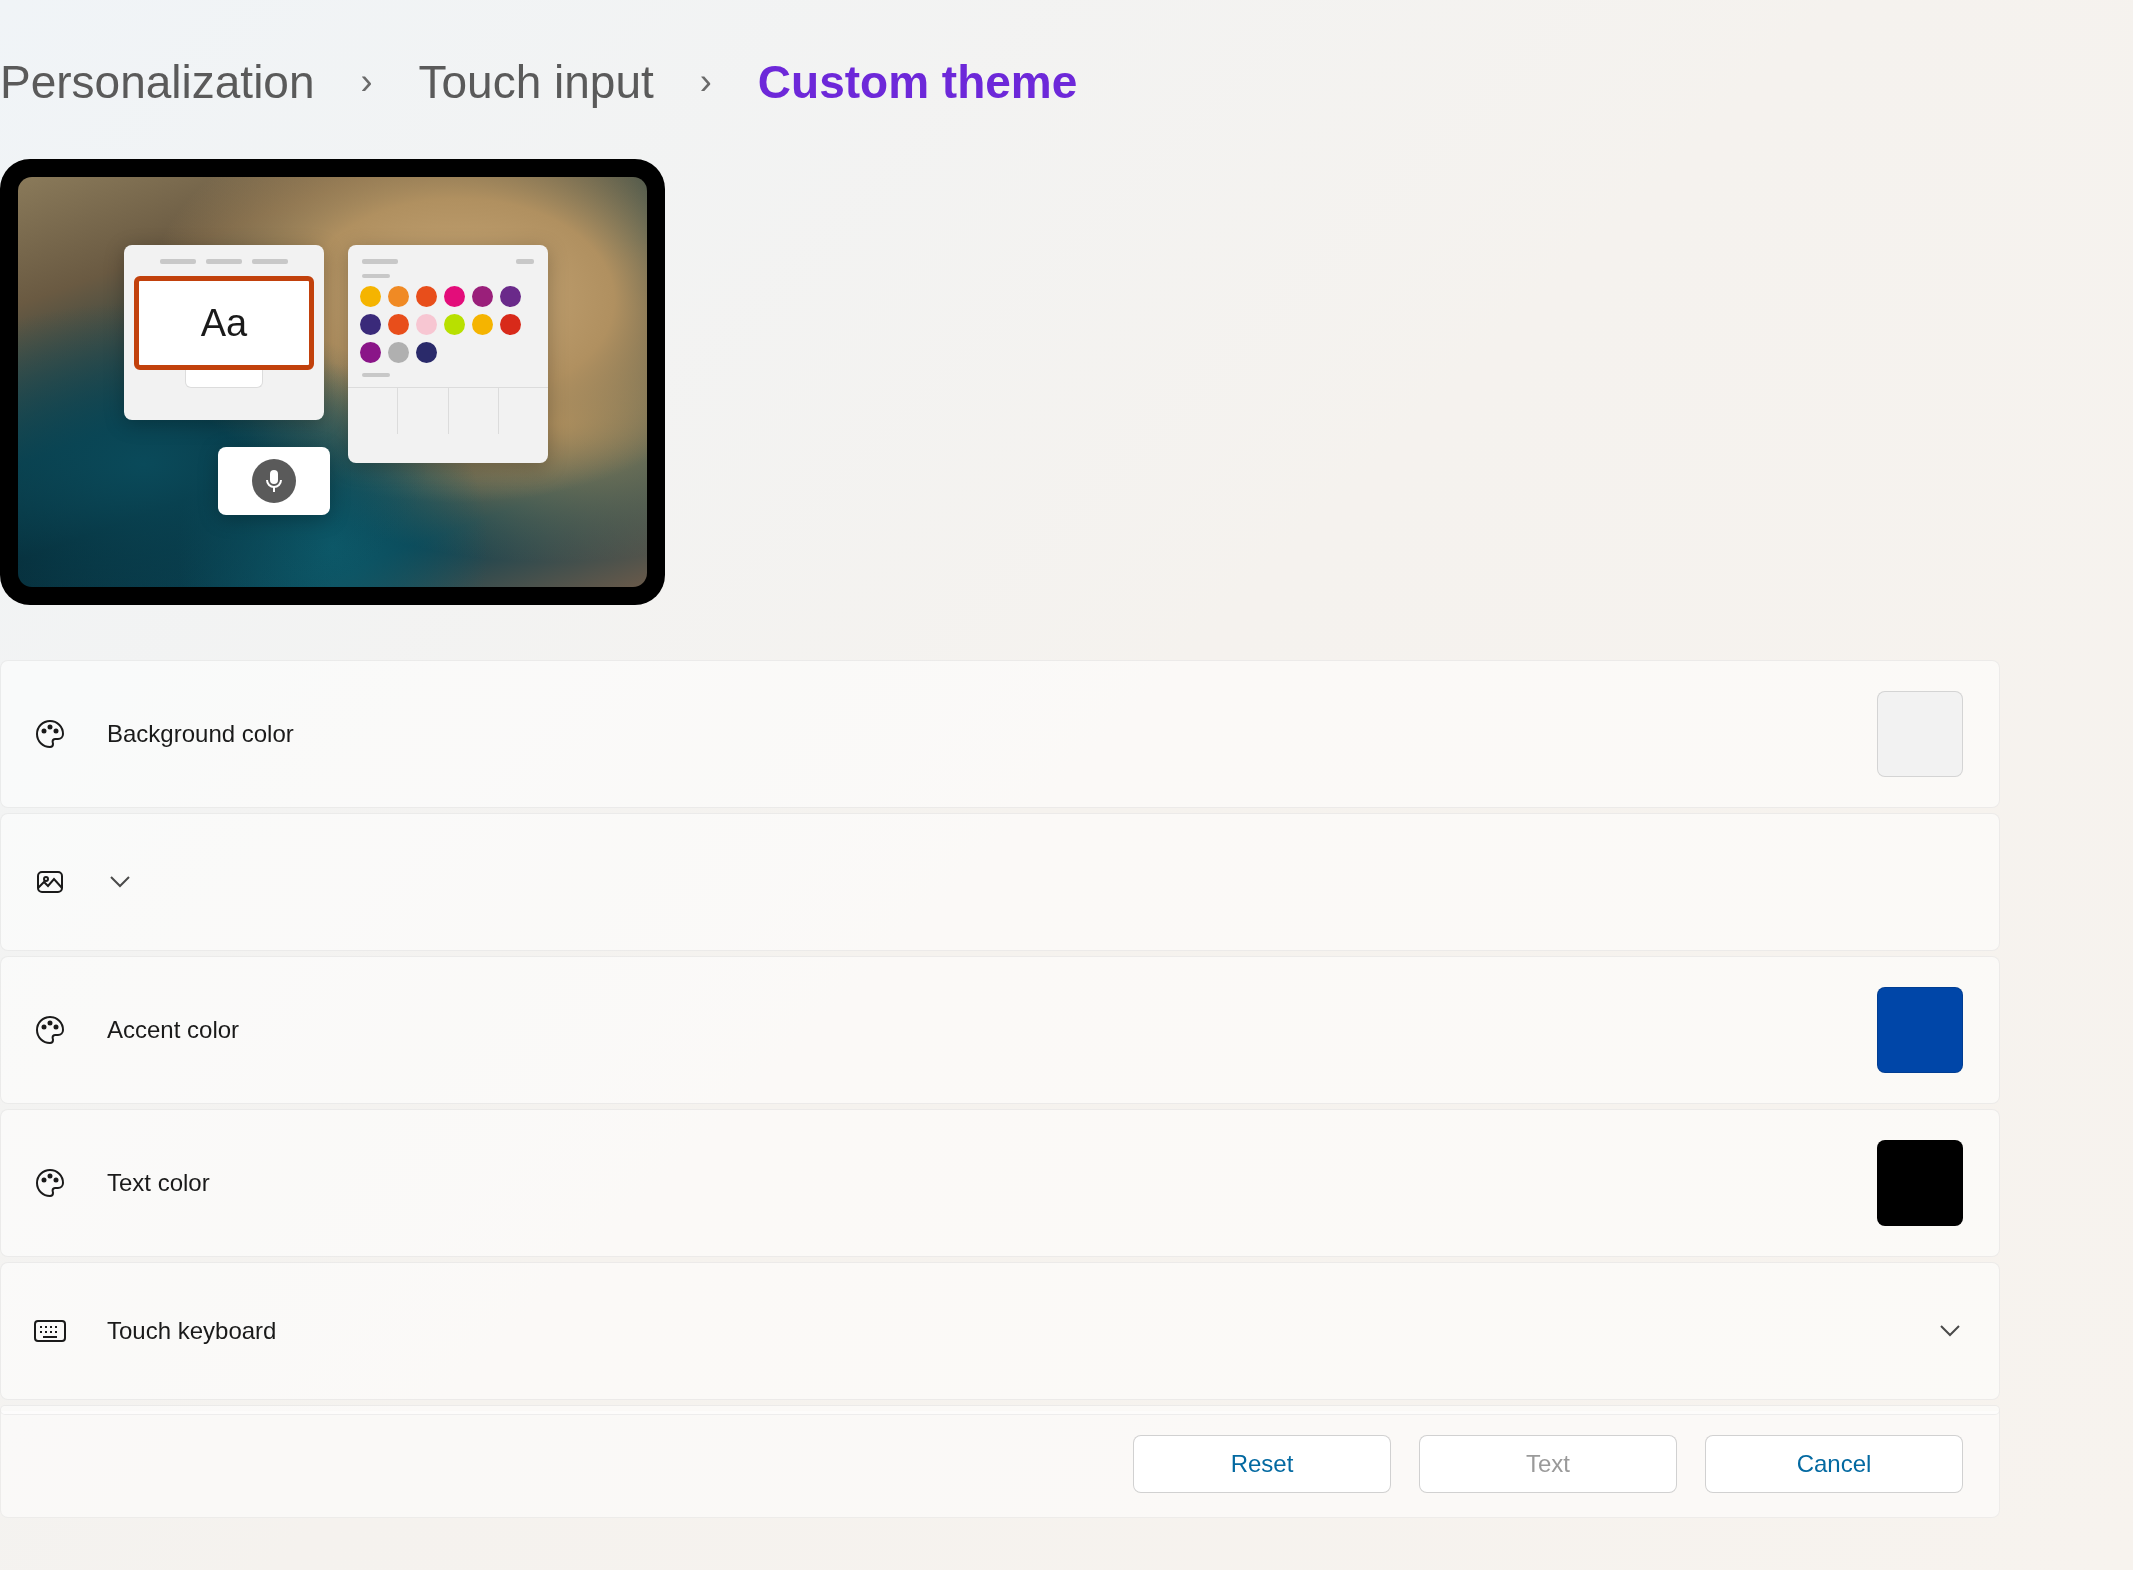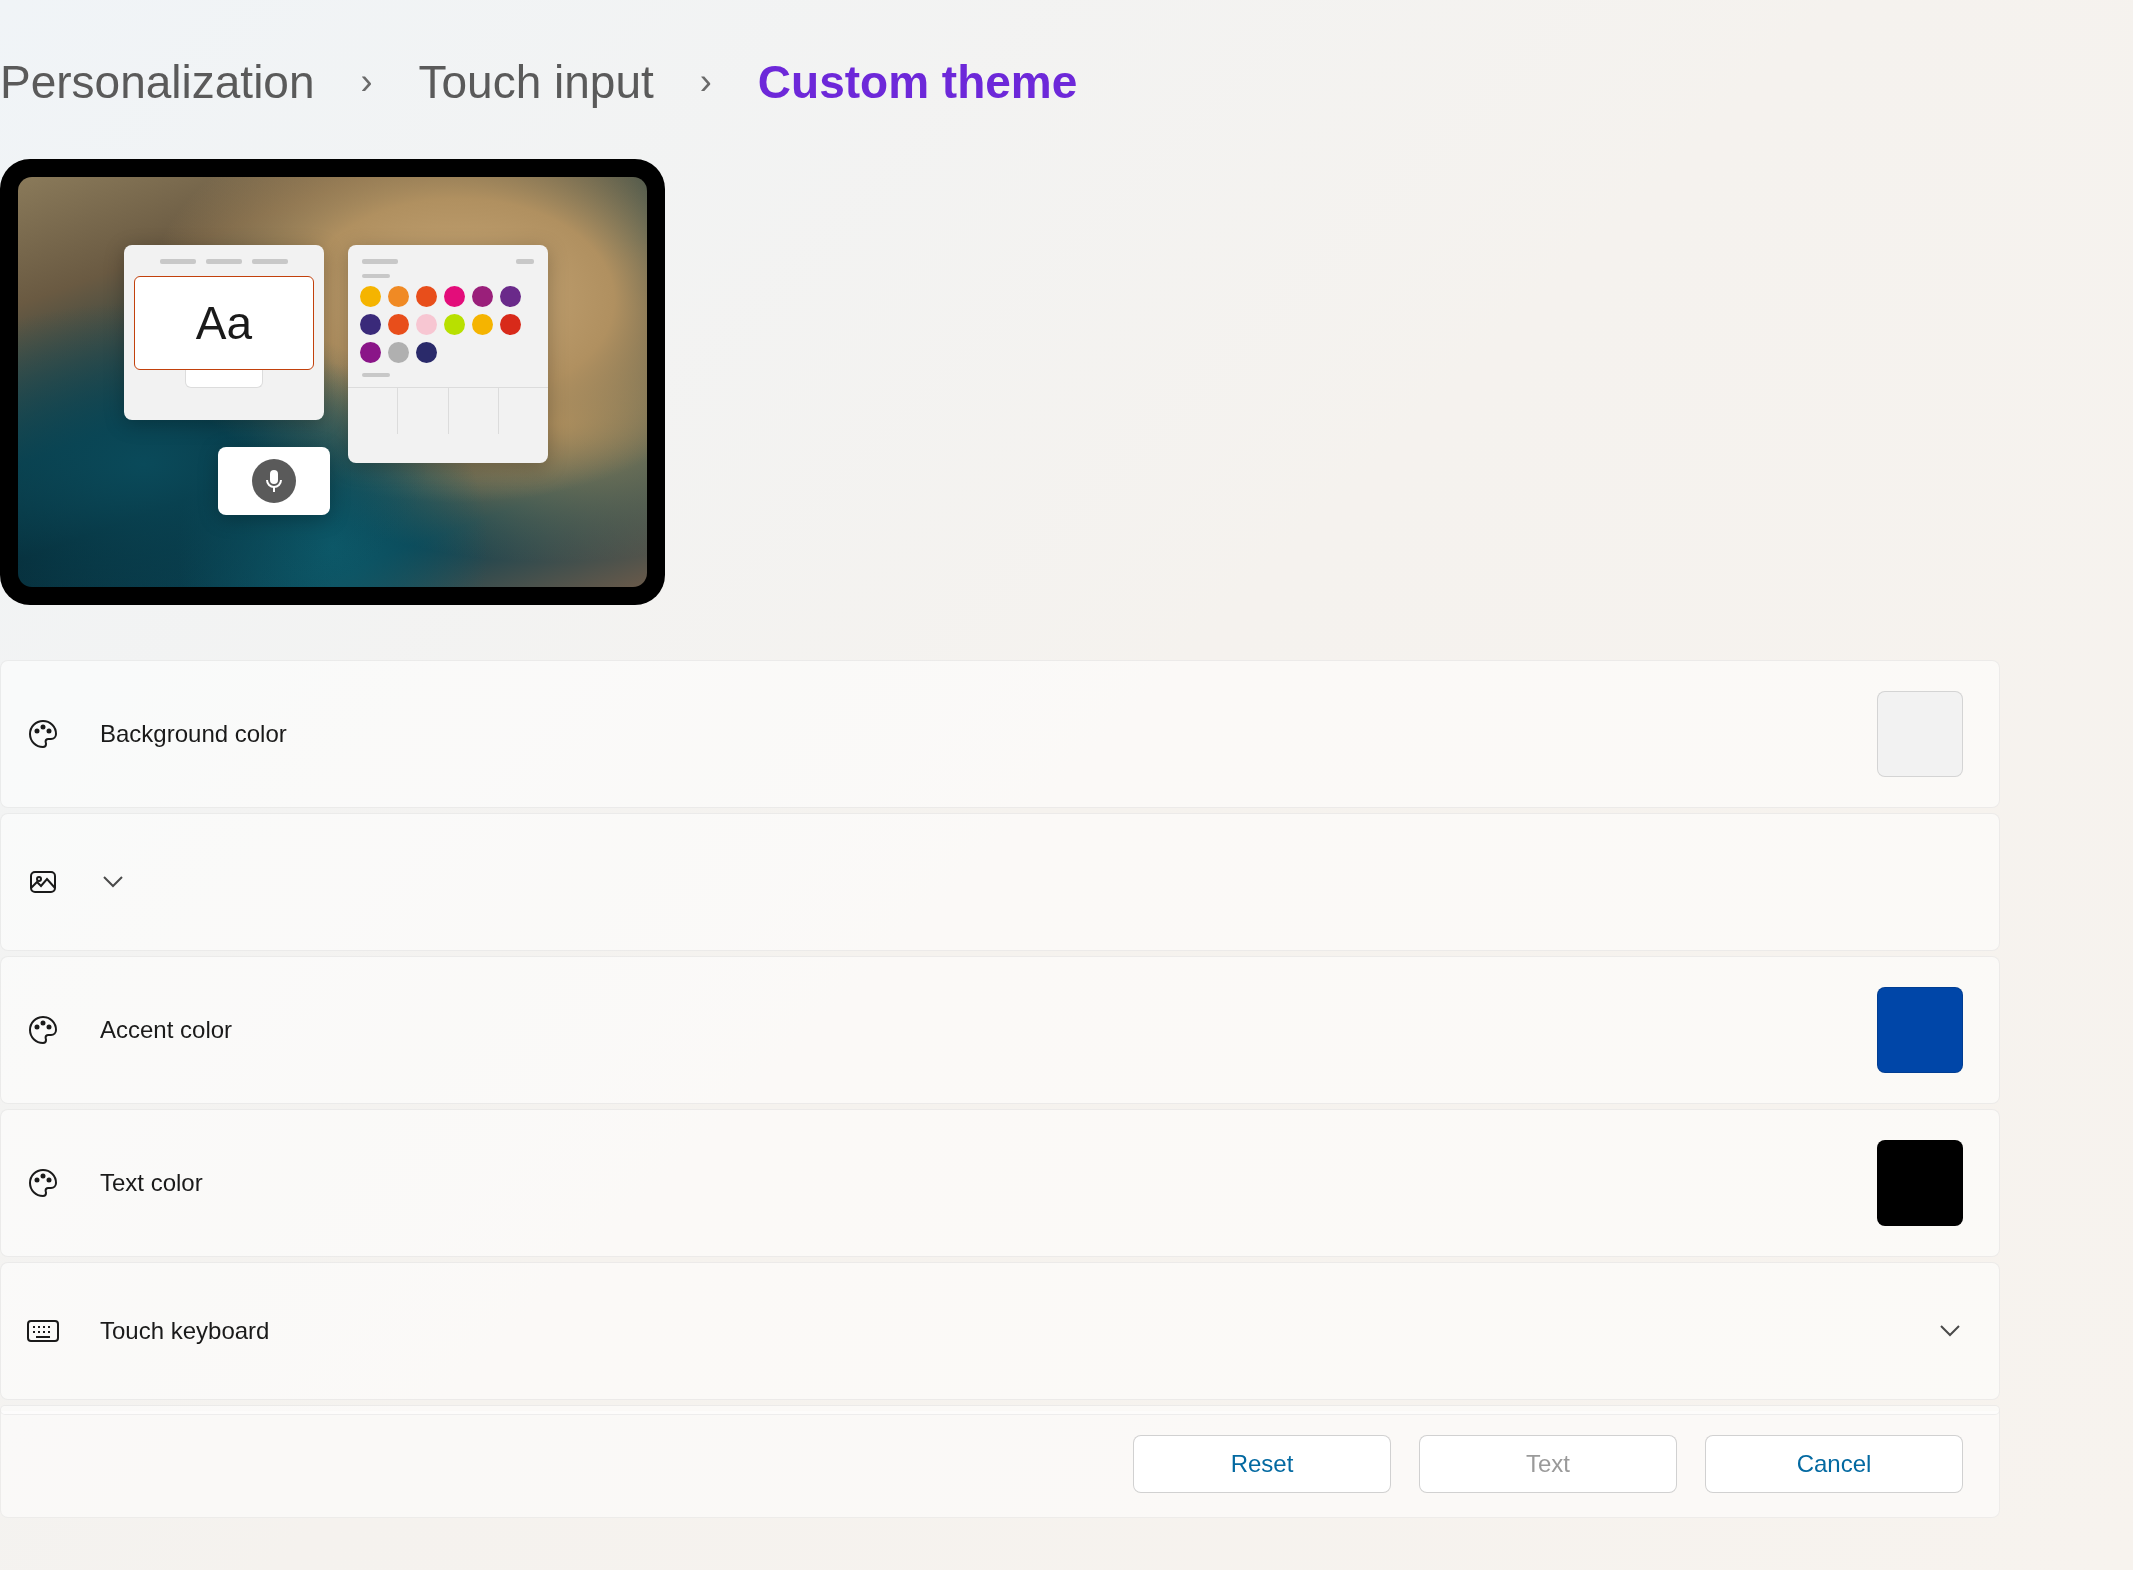--- a/index.html
+++ b/index.html
@@ -62,23 +62,23 @@
   }
   .kb-card {
     top: 68px; left: 106px; width: 200px; height: 175px;
     background: #f2f2f2;
     border-radius: 8px;
   }
   .kb-lines { display:flex; gap:10px; justify-content:center; padding-top:14px; }
   .kb-line { width:36px; height:5px; background:#c8c8c8; border-radius:2px; }
   .kb-inner {
     margin: 12px 10px 0 10px; height: 94px; background:#fff;
-    border:1px solid #c2410c; border-radius:6px;
+    border:5px solid #c2410c; border-radius:6px;
     display:flex; align-items:center; justify-content:center;
-    font-size: 46px; font-weight: 400; color:#1a1a1a;
+    font-size: 38px; font-weight: 400; color:#1a1a1a;
   }
   .kb-bottom { margin: 0 auto; width: 78px; height: 18px; background:#fff; border:1px solid #dcdcdc; border-top:0; border-radius:0 0 6px 6px; }
 
   .emoji-card {
     top: 68px; left: 330px; width: 200px; height: 218px;
     background:#f2f2f2;
   }
   .emoji-line-top { display:flex; gap:10px; justify-content:flex-start; padding:14px 14px 0 14px; }
   .emoji-top-dash { width:36px; height:5px; background:#c8c8c8; border-radius:2px; }
   .emoji-divider { margin:10px 14px 0 14px; height:4px; width:28px; background:#c8c8c8; border-radius:2px; }
@@ -101,21 +101,21 @@
   .settings-list {
     width: 2000px;
     display:flex; flex-direction:column; gap:5px;
   }
   .setting-row {
     background: rgba(255,255,255,0.55);
     border: 1px solid rgba(0,0,0,0.06);
     border-radius: 8px;
     height: 148px;
     display:flex; align-items:center;
-    padding: 0 36px 0 25px;
+    padding: 0 36px 0 32px;
     cursor: pointer;
   }
   .setting-row.short { height: 138px; }
   .row-icon {
     width: 34px; height: 34px; margin-right: 40px;
     display:flex; align-items:center; justify-content:center;
     flex-shrink:0;
   }
   .row-label {
     font-size: 24px; color:#1a1a1a; flex:1;

